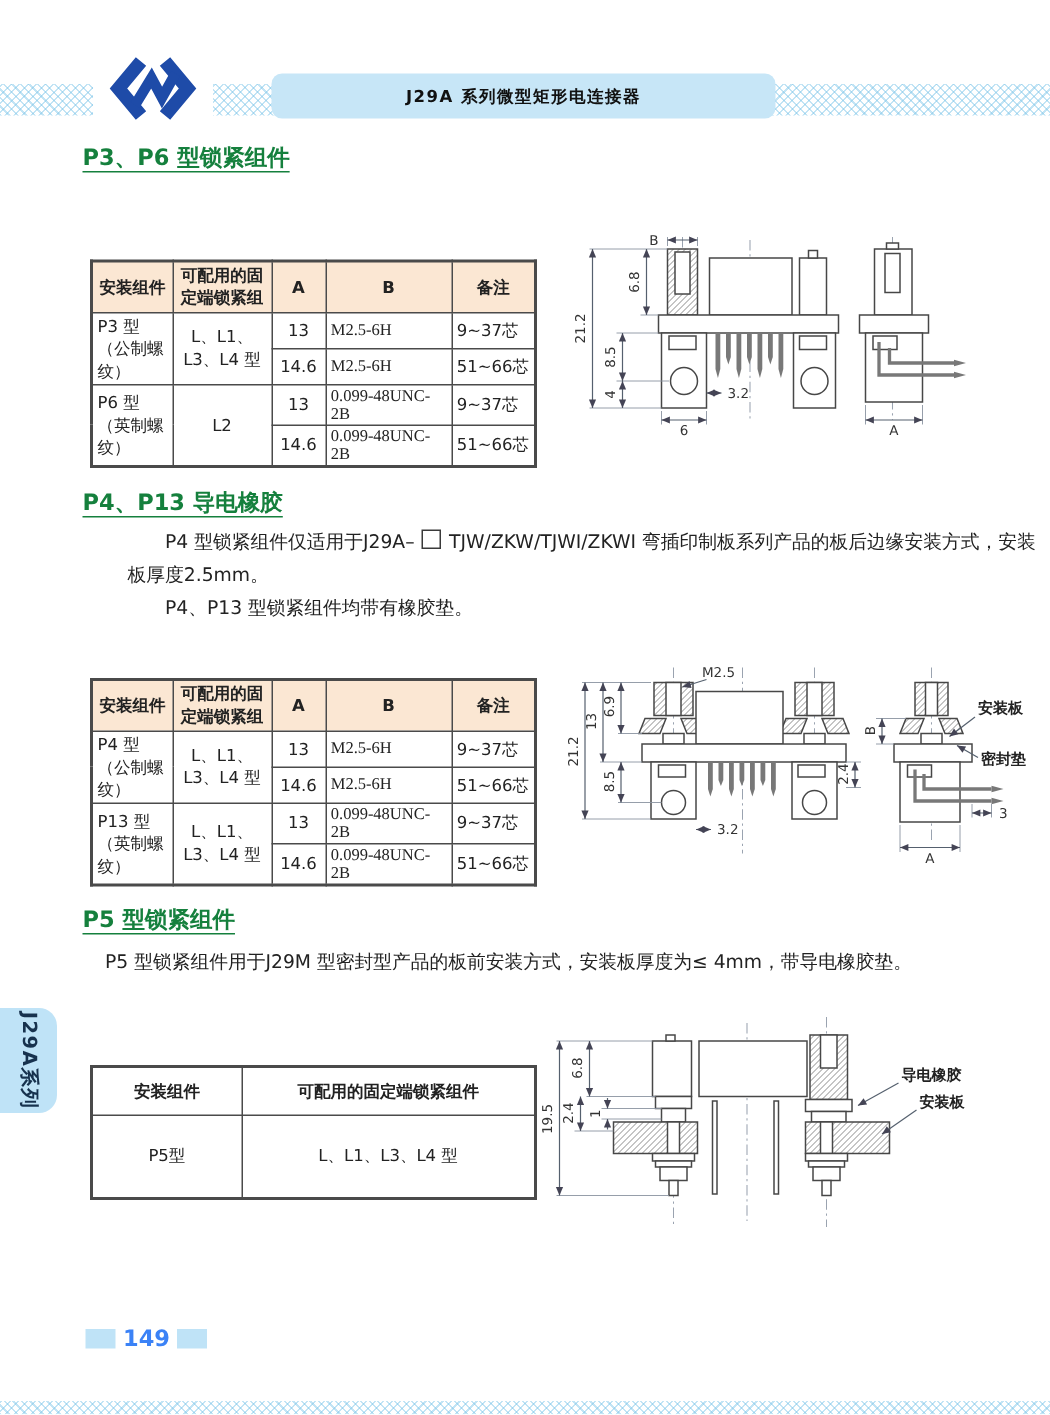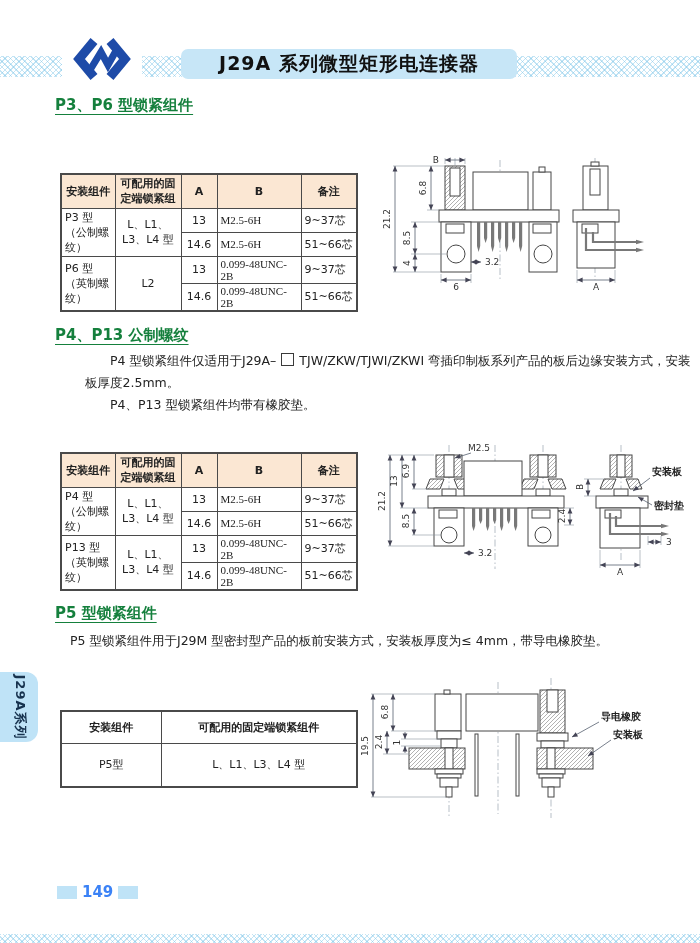--- a/index.html
+++ b/index.html
@@ -8,35 +8,35 @@
   .hatch-band{position:absolute;left:0;width:700px;
         background:
           repeating-linear-gradient(45deg, rgba(120,195,232,.45) 0 1px, transparent 1px 4px),
           repeating-linear-gradient(-45deg, rgba(120,195,232,.45) 0 1px, transparent 1px 4px);}
   .band-top{top:56px;height:21px;}
   .band-bottom{top:934px;height:9px;}
   .logo-box{position:absolute;left:62px;top:34px;width:80px;height:50px;background:#fff;
         display:flex;align-items:center;justify-content:center;z-index:2;}
   .title-bar{position:absolute;left:181px;top:49px;width:336px;height:30px;background:#c7e6f7;
         border-radius:7px;display:flex;align-items:center;justify-content:center;z-index:2;
-        font-weight:bold;font-size:19px;letter-spacing:1px;color:#111;}
+        font-weight:bold;font-size:11px;letter-spacing:1px;color:#111;}
   .sec-heading{position:absolute;left:55px;font-size:15px;font-weight:bold;color:#15803d;
         text-decoration:underline;text-underline-offset:4px;}
   .para-block{position:absolute;font-size:12.5px;line-height:22px;color:#222;}
   .para-block p{margin:0;text-indent:2em;}
   .chk{display:inline-block;width:11px;height:11px;border:1.5px solid #3a3a3a;
         vertical-align:-1px;margin:0 5px;background:#fff;}
   table.spec{position:absolute;border-collapse:collapse;border:2px solid #4a4a4a;background:#fff;}
   .spec th,.spec td{border:1px solid #4a4a4a;font-size:11px;padding:1px 3px;color:#222;}
   .spec th{background:#fbe7d3;font-weight:bold;}
   .spec tr.hd{height:34px;}
   .spec tr.dr{height:20px;}
   .spec3 th{background:#fff;}
   .spec3 tr.hd{height:32px;}
-  .spec3 tr.dr{height:44px;}
+  .spec3 tr.dr{height:56px;}
   .spec3 th,.spec3 td{text-align:center;}
   .cl-name{text-align:left;}
   .cl-lock{text-align:center;}
   .cl-a{text-align:center;}
   .cl-b{text-align:left;font-family:Liberation Serif, serif;}
   .cl-n{text-align:left;}
   .fig{position:absolute;}
   .fig .s{stroke:#474747;stroke-width:1;fill:#fff;}
   .fig .sh{stroke:#474747;stroke-width:1;}
   .fig .cl{stroke:#9aa3b0;stroke-width:.7;stroke-dasharray:7 2.5 1.5 2.5;fill:none;}
@@ -186,21 +186,21 @@
       <text class="dt" transform="rotate(-90 27 107)" x="27" y="107" text-anchor="middle">4</text>
       <line class="dim" x1="88" y1="106" x2="98" y2="106" marker-start="url(#arr)" marker-end="url(#arr)"></line>
       <text class="dt" x="102" y="109" text-anchor="start">3.2</text>
       <line class="dim" x1="58" y1="124" x2="88" y2="124" marker-start="url(#arr)" marker-end="url(#arr)"></line>
       <text class="dt" x="73" y="134" text-anchor="middle">6</text>
       <line class="dim" x1="194" y1="124" x2="232" y2="124" marker-start="url(#arr)" marker-end="url(#arr)"></line>
       <text class="dt" x="213" y="134" text-anchor="middle">A</text>
     </g>
   </svg>
 
-  <div class="sec-heading" style="top:326px;">P4、P13 公制螺纹</div>
+  <div class="sec-heading" style="top:326px;">P4、P13 导电橡胶</div>
   <div class="para-block" style="left:45px;top:350px;width:608px;margin-left:40px;">
     <p><span>P4 型锁紧组件仅适用于J29A–</span><span class="chk"></span><span>TJW/ZKW/TJWI/ZKWI 弯插印制板系列产品的板后边缘安装方式，安装板厚度2.5mm。</span></p>
     <p>P4、P13 型锁紧组件均带有橡胶垫。</p>
   </div>
 
   <table class="spec" style="left:60px;top:452px;">
     <colgroup>
         <col style="width:54px">
         <col style="width:66px">
         <col style="width:36px">

